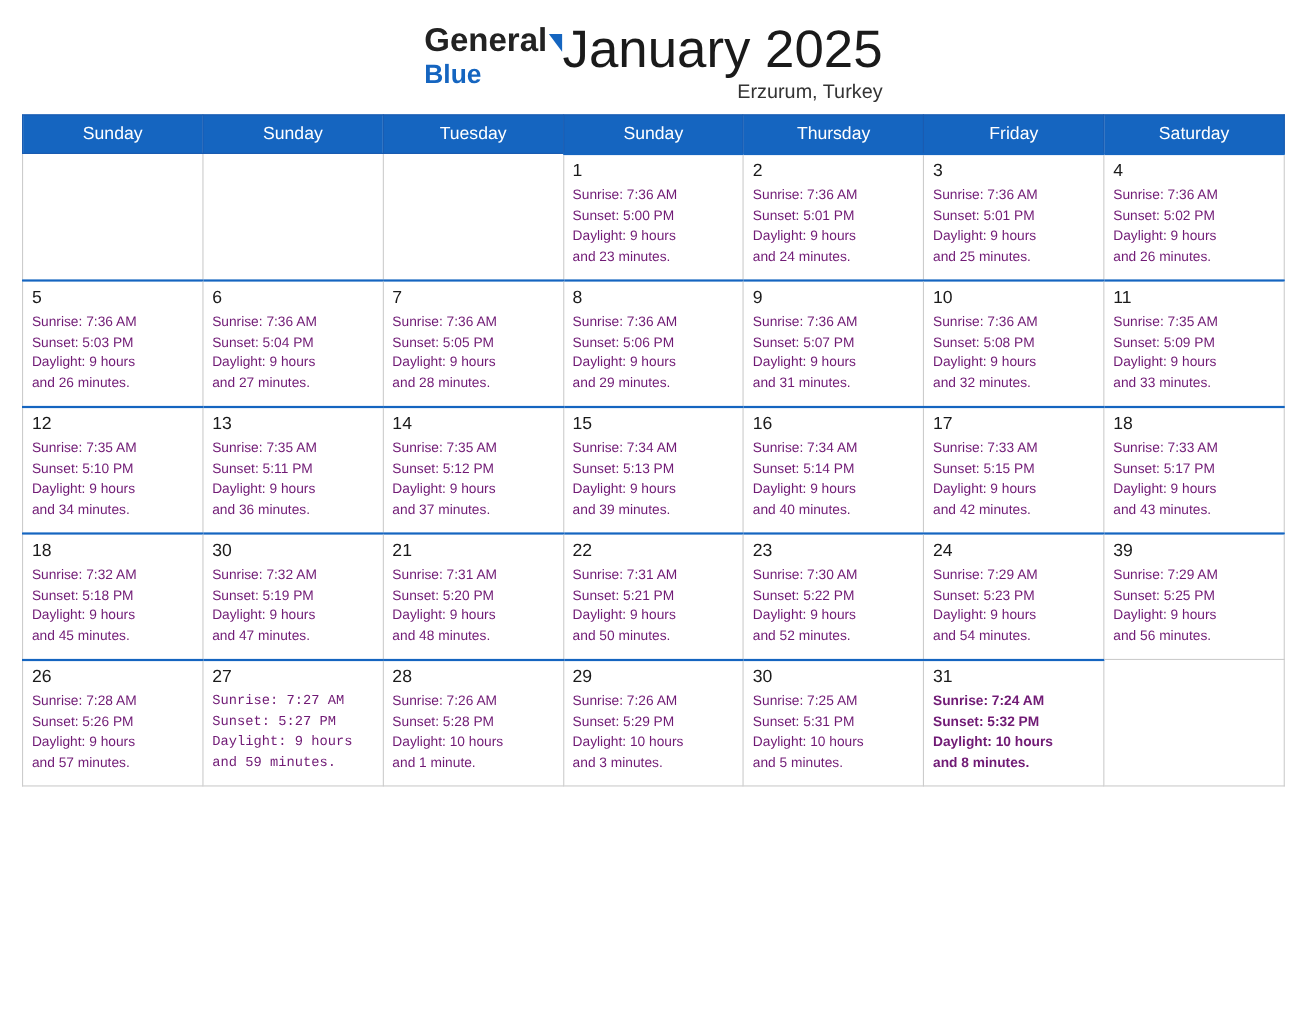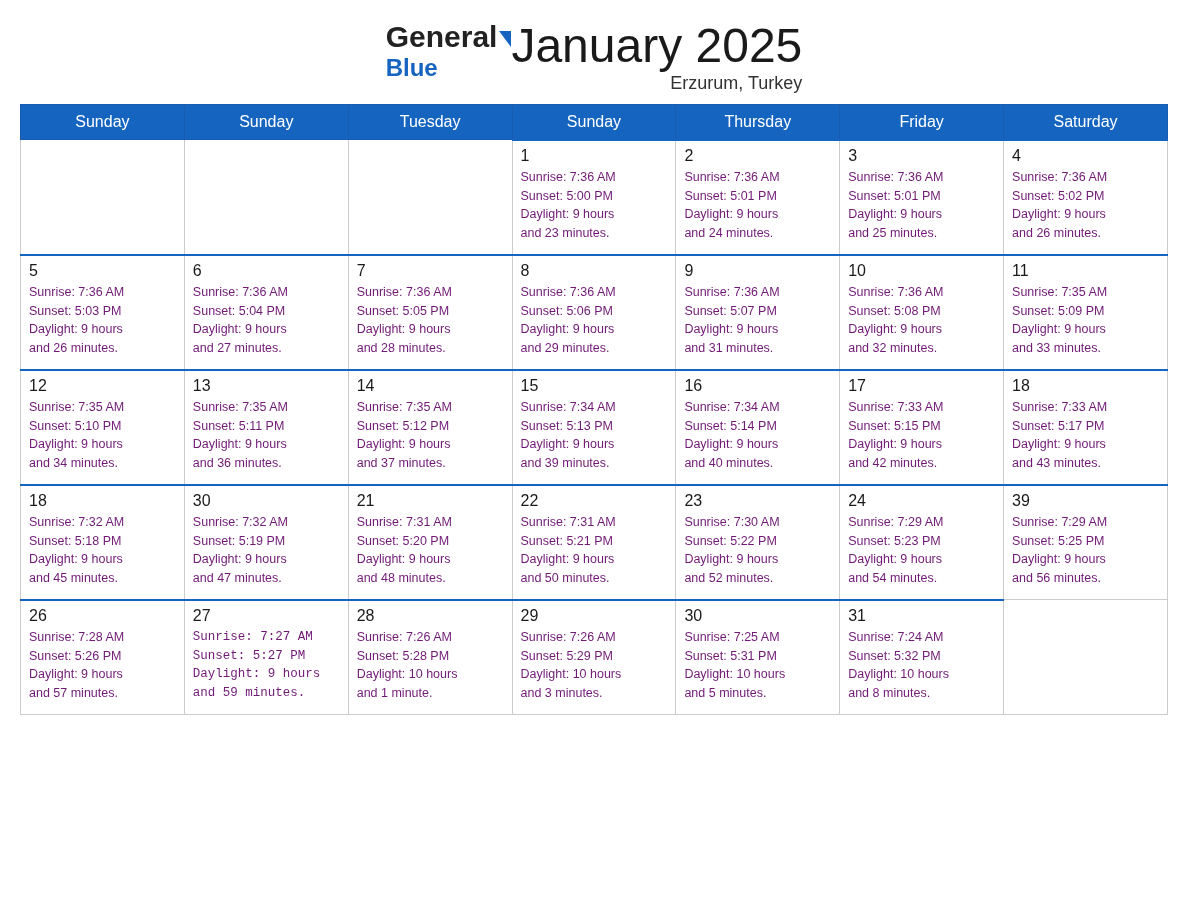--- a/index.html
+++ b/index.html
@@ -344,21 +344,21 @@
         </td>
         <td>
           <span class="day-number">30</span>
           <div class="day-info" style="white-space: pre-line;">Sunrise: 7:25 AM
 Sunset: 5:31 PM
 Daylight: 10 hours
 and 5 minutes.</div>
         </td>
         <td>
           <span class="day-number">31</span>
-          <div class="day-info" style="white-space: pre-line;">Sunrise: 7:24 AM
+          <div class="day-info" style="white-space: pre-line; font-weight: bold;">Sunrise: 7:24 AM
 Sunset: 5:32 PM
 Daylight: 10 hours
 and 8 minutes.</div>
         </td>
         <td style="border-top: 1px solid rgb(204, 204, 204);"></td>
       </tr>
     </tbody>
 </table>
 
 </body></html>

